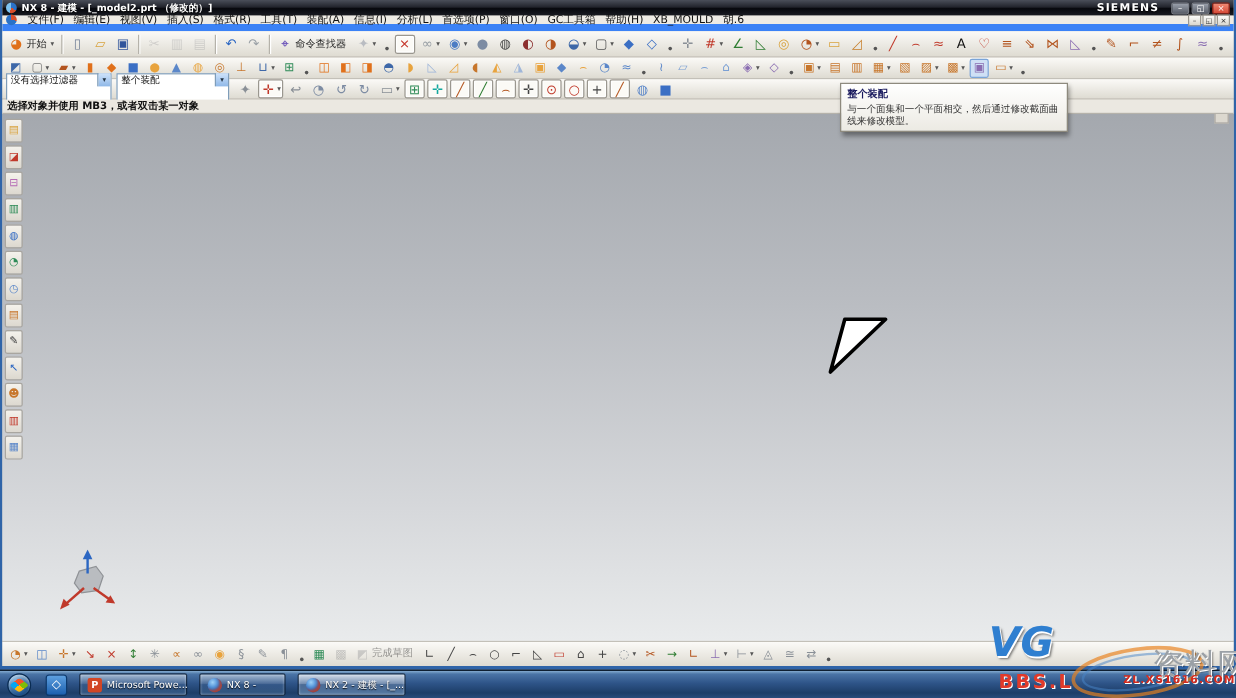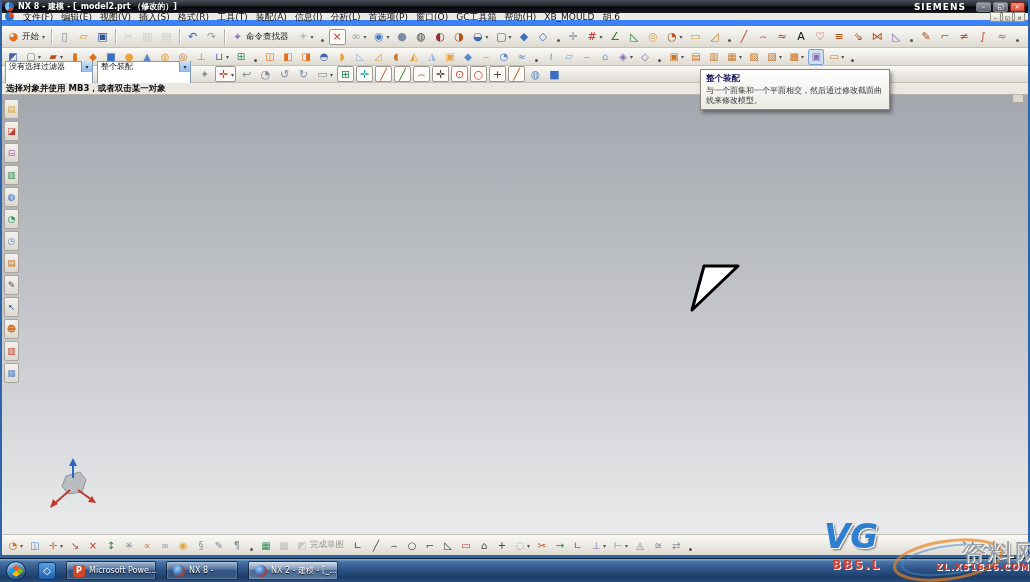--- a/index.html
+++ b/index.html
@@ -102,21 +102,21 @@
   .ticon{width:12px;height:12px;border-radius:2px;flex:none}
   .ticon.ppt{background:#d24625;color:#fff;font-size:8px;font-weight:bold;display:flex;align-items:center;justify-content:center}
   .ticon.nx{border-radius:50%;background:radial-gradient(circle at 35% 30%,#9fd1f7,#2a72c8 55%,#123f7e);box-shadow:inset -2px -2px 2px rgba(200,60,30,.8)}
 
   
   .watermark{position:absolute;left:818px;top:516px;width:212px;height:66px;z-index:99;pointer-events:none}
   .wm-vg{position:absolute;left:6px;top:0px;font-size:34px;font-weight:bold;font-style:italic;color:var(--wm-blue);
     text-shadow:1px 1px 0 #fff,2px 2px 2px rgba(0,0,0,.5)}
   .wm-forum{position:absolute;left:62px;top:4px;font-size:27px;font-weight:bold;color:var(--wm-orange);letter-spacing:2px;white-space:nowrap;
     text-shadow:1px 1px 0 #fff,2px 2px 2px rgba(0,0,0,.45)}
-  .wm-bbs{position:absolute;left:14px;top:42px;font-size:12px;font-weight:bold;color:#e03a2a;letter-spacing:2px;text-shadow:1px 1px 0 #fff}
+  .wm-bbs{position:absolute;left:14px;top:42px;font-size:16px;font-weight:bold;color:#e03a2a;letter-spacing:2px;text-shadow:1px 1px 0 #fff}
   .wm-logo{position:absolute;left:72px;top:22px;opacity:.85}
   .wm-site{position:absolute;left:142px;top:20px;font-size:27px;font-weight:normal;color:var(--wm-gray);white-space:nowrap;
     text-shadow:1px 1px 0 #fff,2px 2px 1px rgba(0,0,0,.35)}
   .wm-url{position:absolute;left:118px;top:46px;font-size:9px;font-weight:bold;color:var(--wm-red);letter-spacing:1px;text-shadow:1px 1px 0 #fff}
 </style>
 </head>
 <body>
 
 <div class="screen">
 

